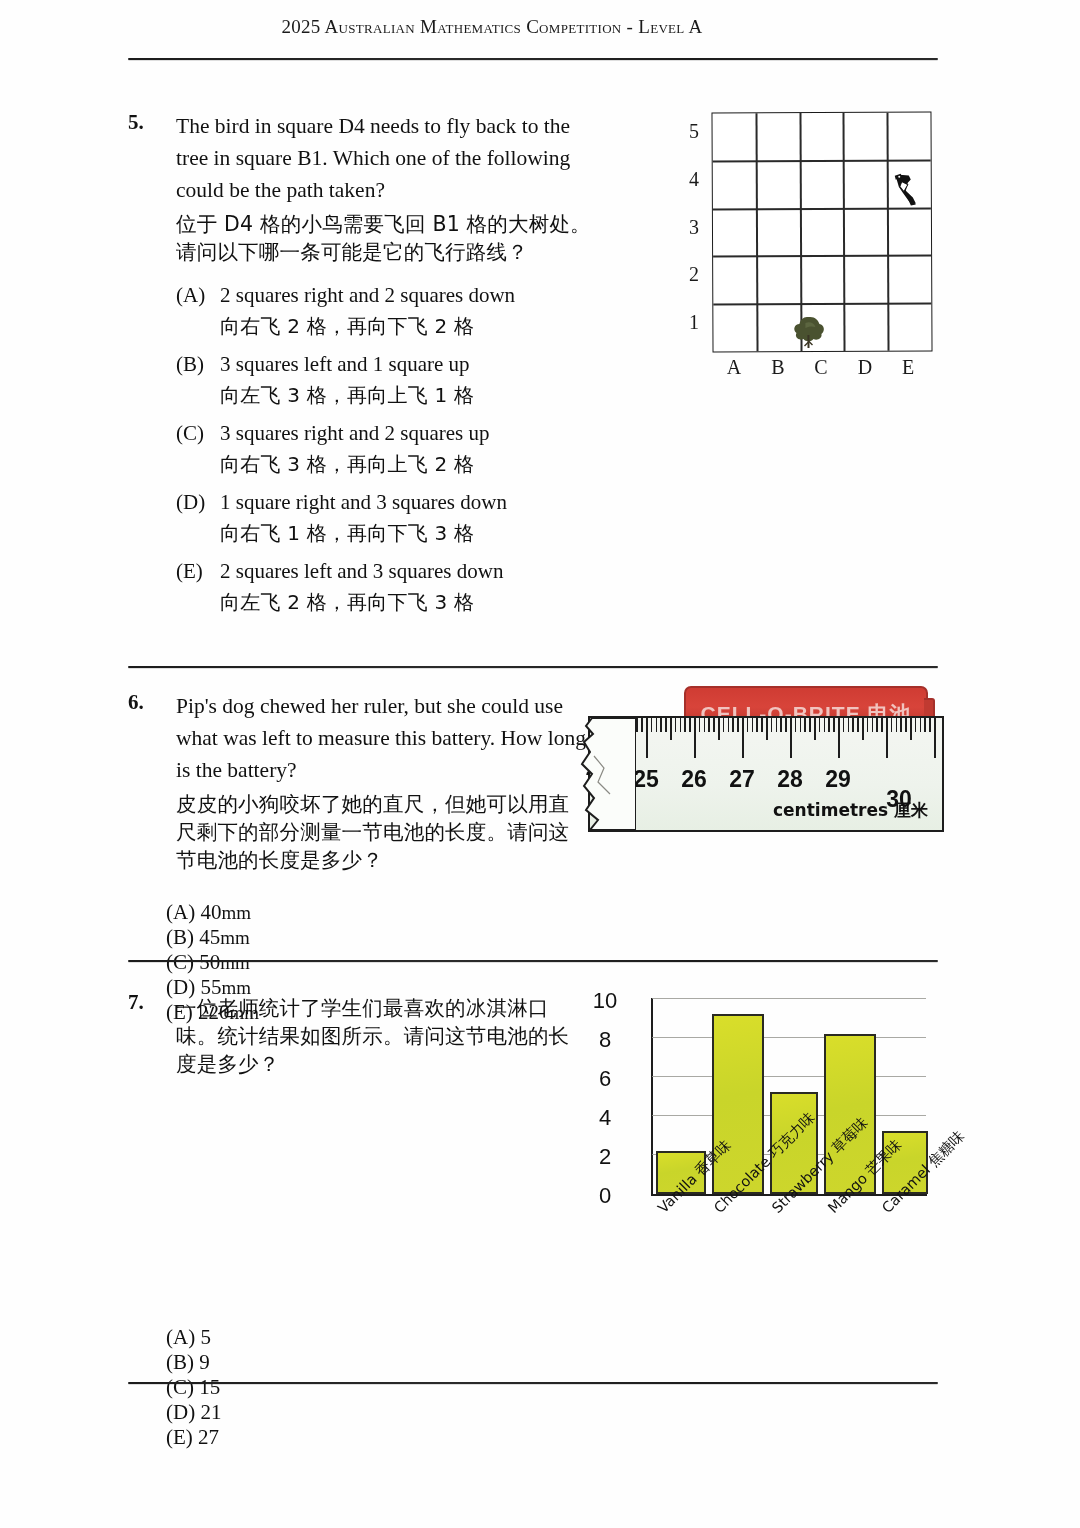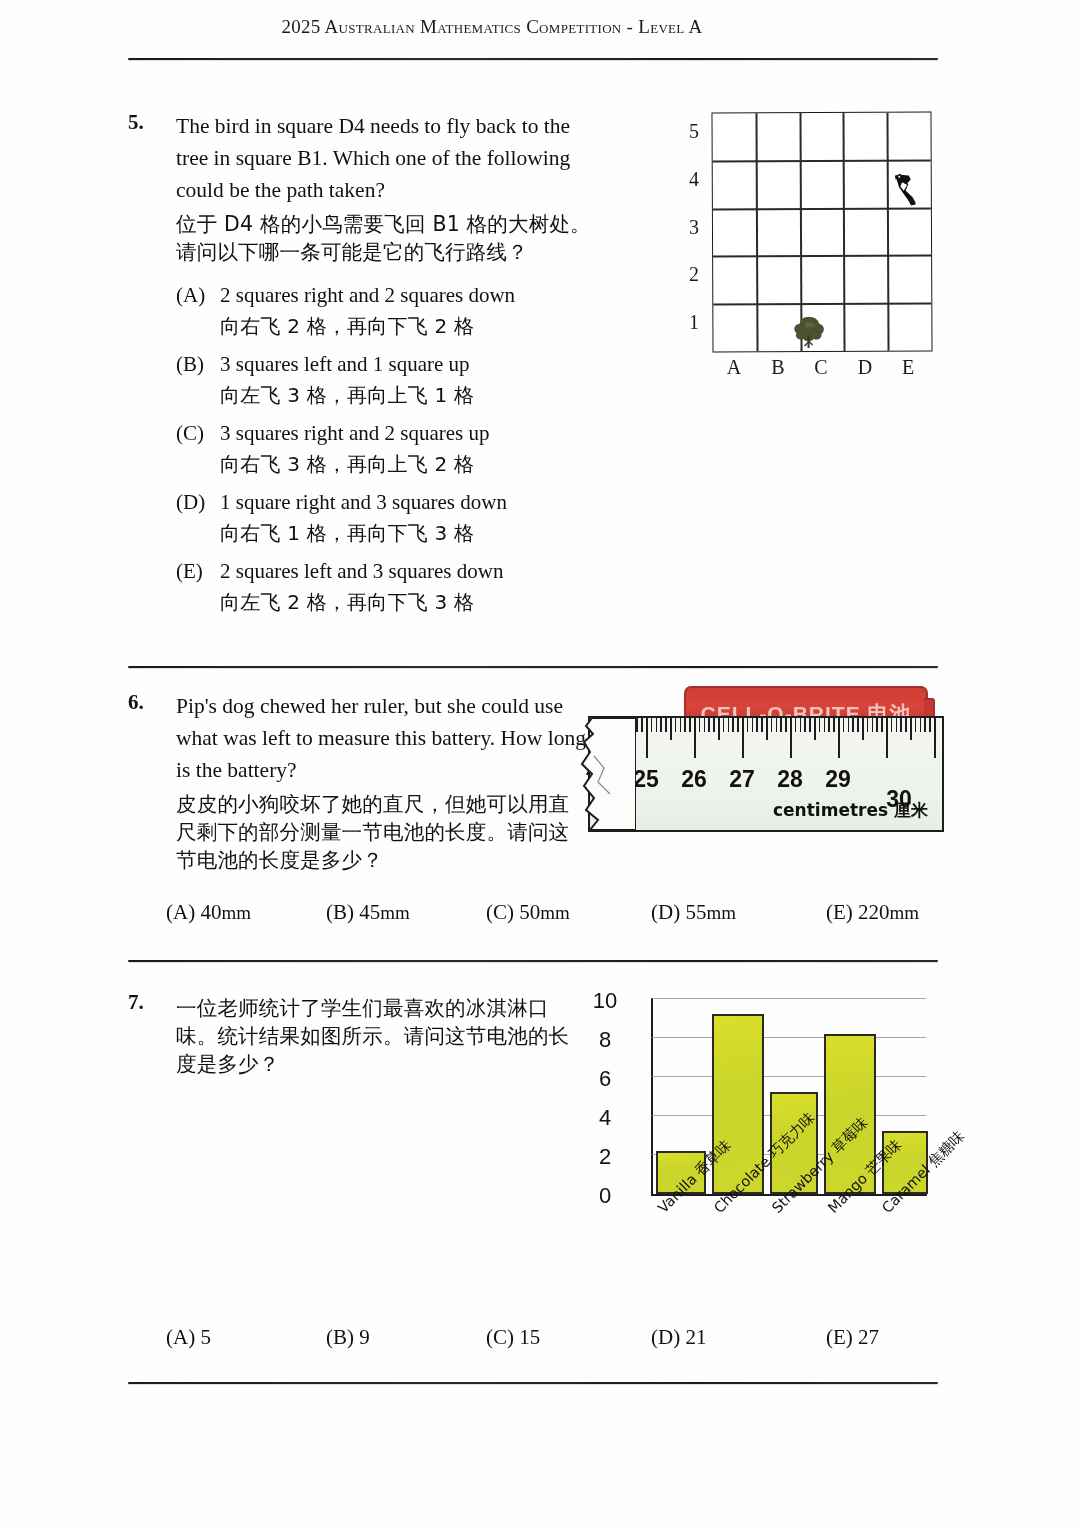--- a/index.html
+++ b/index.html
@@ -50,21 +50,21 @@
   .opt{display:flex;margin-bottom:7px;}
   .opt .lbl{width:44px;flex:0 0 44px;font-size:21px;line-height:31px;}
   .opt .txt{font-size:21px;line-height:31px;}
   .opt .txt .cn{
     display:block;
     font-family:"DejaVu Sans","Liberation Sans",sans-serif;
     font-size:20px;line-height:31px;letter-spacing:.2px;
   }
 
   
-  .answerrow{position:absolute;display:flex;width:810px;left:166px;}
+  .answerrow{position:absolute;display:flex;width:810px;left:166px;flex-direction:column;}
   .answerrow .a{font-size:21px;white-space:nowrap;}
   .answerrow .a .mm{font-size:19px;}
 
   
   .gridfig{position:absolute;left:676px;top:104px;width:270px;height:280px;}
   .gridbox{
     position:absolute;left:36px;top:8px;width:218px;height:238px;
     border:1.6px solid #1a1a1a;
     background:#fff;
     transform:rotate(-.25deg);

